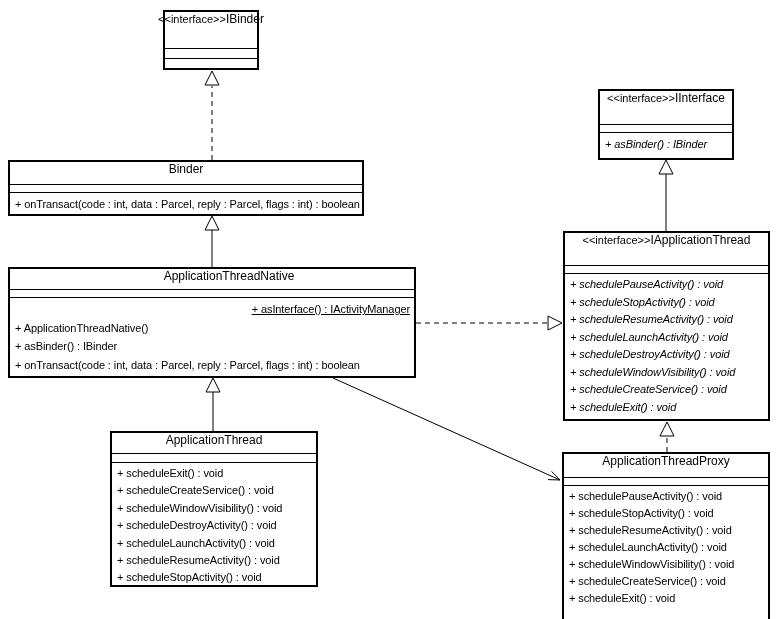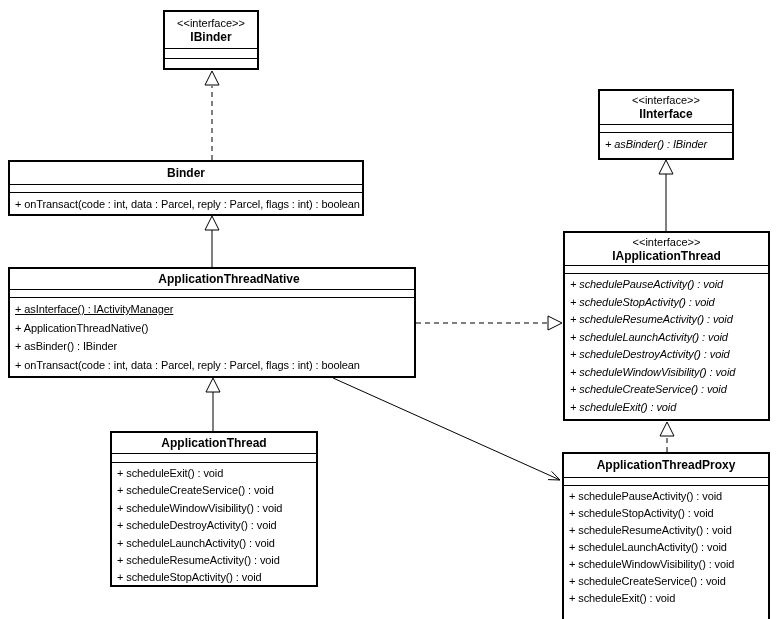--- a/index.html
+++ b/index.html
@@ -17,42 +17,42 @@
     background: #fff;
     border: 2px solid #000;
     box-sizing: border-box;
     display: flex;
     flex-direction: column;
   }
   .uml-header {
     text-align: center;
     border-bottom: 1px solid #000;
     display: flex;
-    flex-direction: column;
+    flex-direction: row;
     justify-content: center;
     flex: 0 0 auto;
   }
   .stereotype { font-size: 11px; line-height: 14px; }
-  .class-name { font-size: 12px; font-weight: bold; line-height: 15px; }
+  .class-name { font-size: 12px; font-weight: normal; line-height: 15px; }
   .uml-attrs {
     border-bottom: 1px solid #000;
     flex: 0 0 auto;
   }
   .uml-methods {
     flex: 1 1 auto;
     padding: 2px 4px 0 5px;
     overflow: hidden;
   }
   .method {
     font-size: 11px;
     white-space: nowrap;
     letter-spacing: -0.1px;
   }
   .italic .method { font-style: italic; }
-  .underline { text-decoration: underline; }
+  .underline { text-decoration: underline; text-align: right; }
   svg { position: absolute; left: 0; top: 0; pointer-events: none; }
   .solid { stroke: #000; stroke-width: 1; fill: none; }
   .dashed { stroke: #000; stroke-width: 1; fill: none; stroke-dasharray: 5,4; }
   .tri { fill: #fff; stroke: #000; stroke-width: 1; }
 </style>
 </head>
 <body>
 
 <div id="canvas">
 

